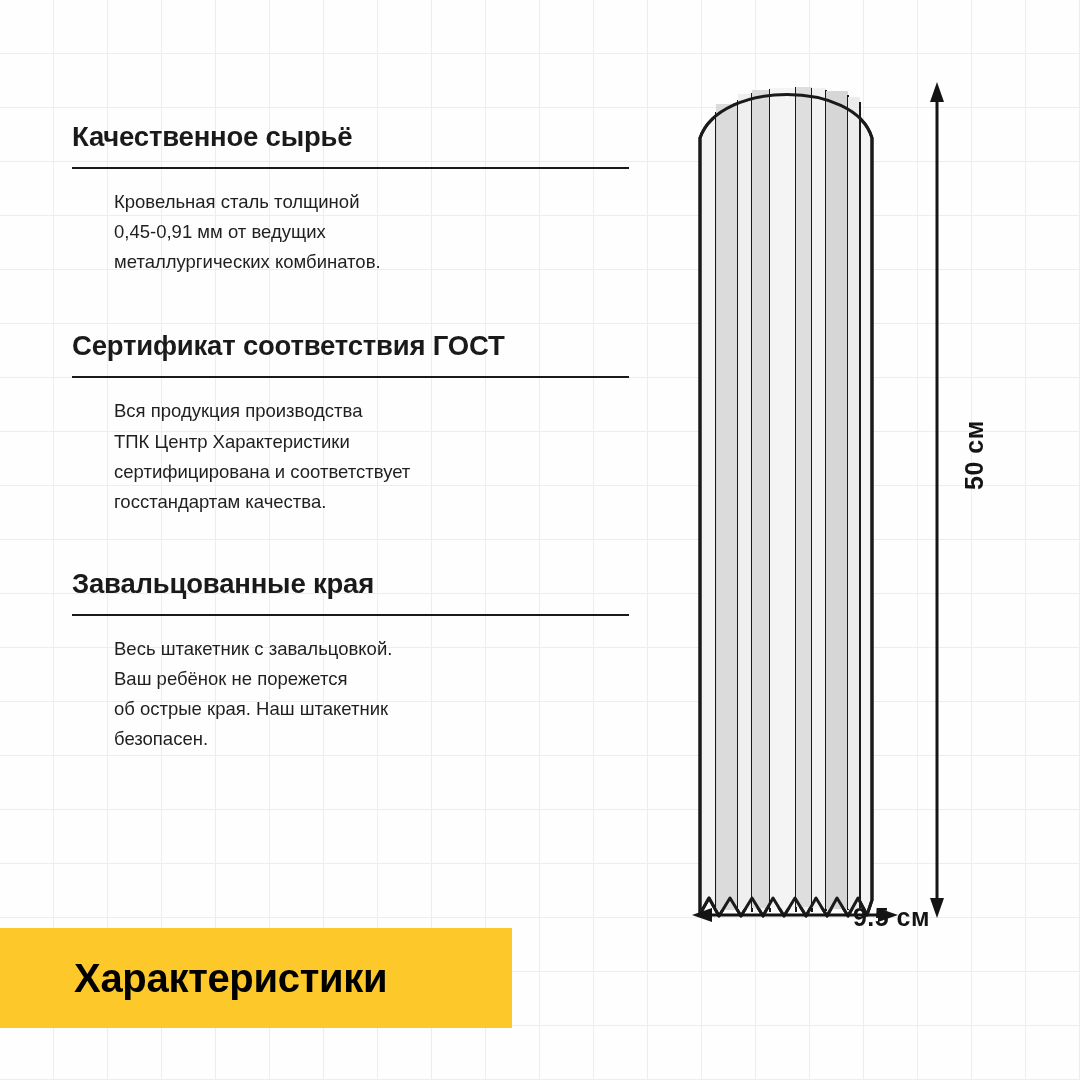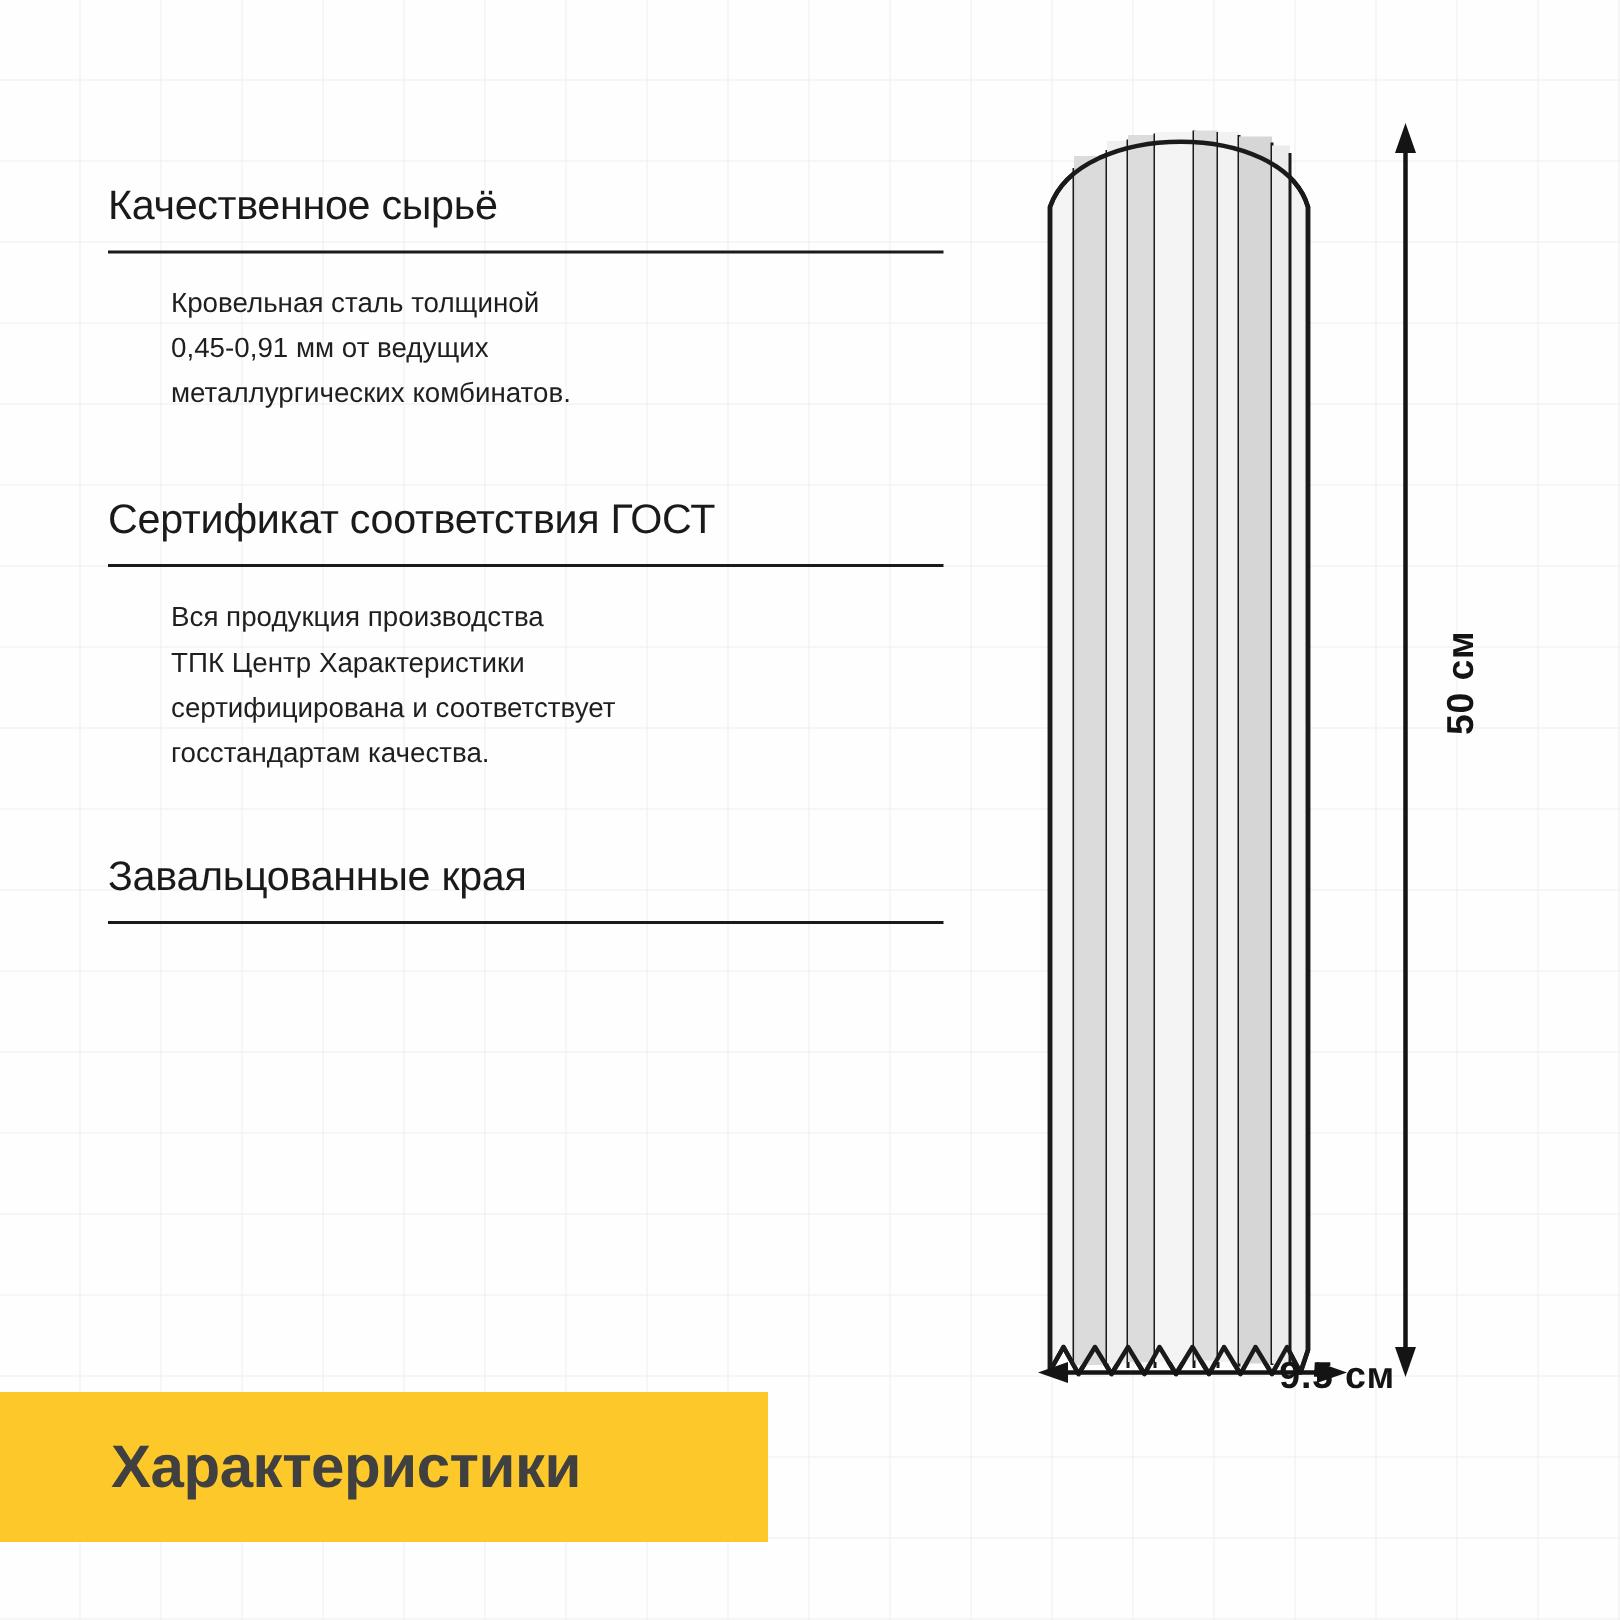--- a/index.html
+++ b/index.html
@@ -34,21 +34,21 @@
     top: 120px;
     width: 560px;
   }
 
   .feature {
     margin-bottom: 32px;
   }
 
   .feature-title {
     font-size: 27.5px;
-    font-weight: normal;
+    font-weight: bold;
     color: #1a1a1a;
     letter-spacing: -0.2px;
     line-height: 1.2;
     padding-bottom: 14px;
     white-space: nowrap;
   }
 
   .feature-rule {
     height: 2px;
     background: #1a1a1a;
@@ -75,21 +75,21 @@
     top: 928px;
     width: 512px;
     height: 100px;
     background: #fdc82a;
     display: flex;
     align-items: center;
   }
   .banner-label {
     font-size: 40px;
     font-weight: bold;
-    color: #404040;
+    color: #000000;
     padding-left: 74px;
     letter-spacing: -0.3px;
   }
 
   
   .illustration {
     position: absolute;
     left: 660px;
     top: 60px;
     width: 400px;
@@ -138,20 +138,24 @@
       <div class="feature-rule"></div>
       <div class="feature-body">Вся продукция производства
 ТПК Центр Характеристики
 сертифицирована и соответствует
 госстандартам качества.</div>
     </div>
 
     <div class="feature" id="feature-2">
       <div class="feature-title">Завальцованные края</div>
       <div class="feature-rule"></div>
+      <div class="feature-body">Весь штакетник с завальцовкой.
+Ваш ребёнок не порежется
+об острые края. Наш штакетник
+безопасен.</div>
     </div>
 
   </div>
 
   <div class="banner">
     <div class="banner-label">Характеристики</div>
   </div>
 
   <div class="illustration">
     <svg width="400" height="940" viewBox="0 0 400 940" xmlns="http://www.w3.org/2000/svg">

